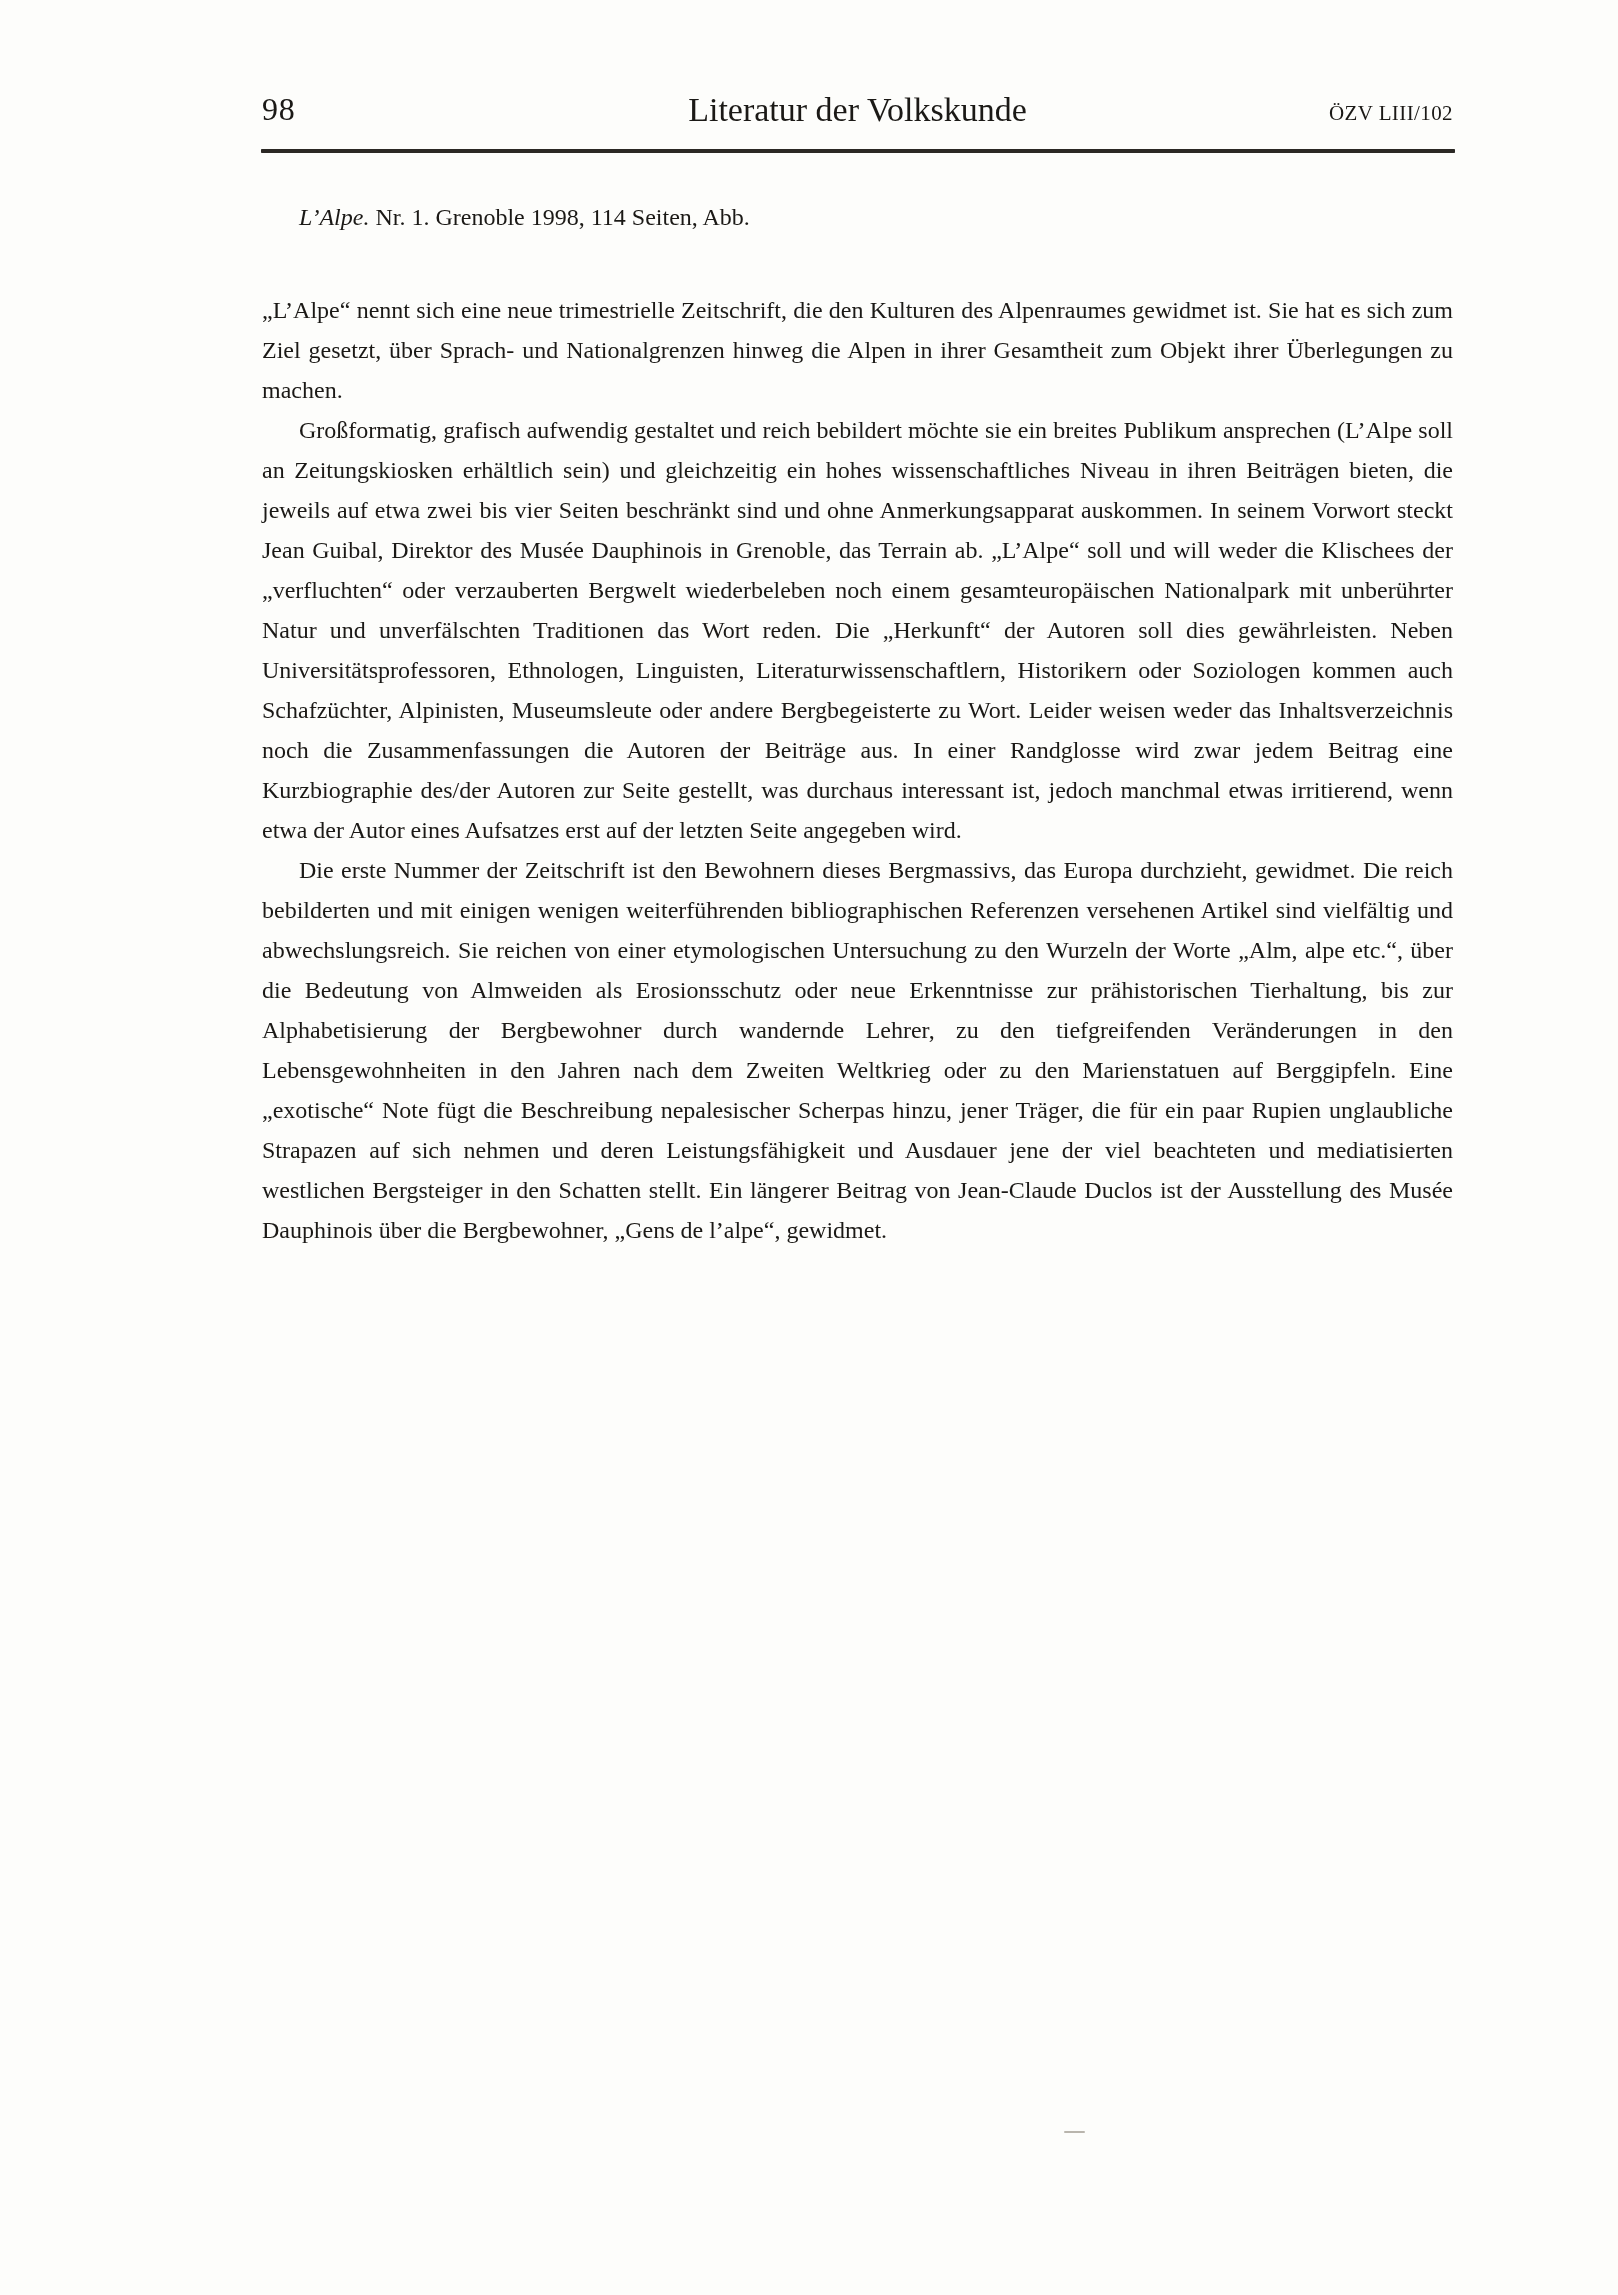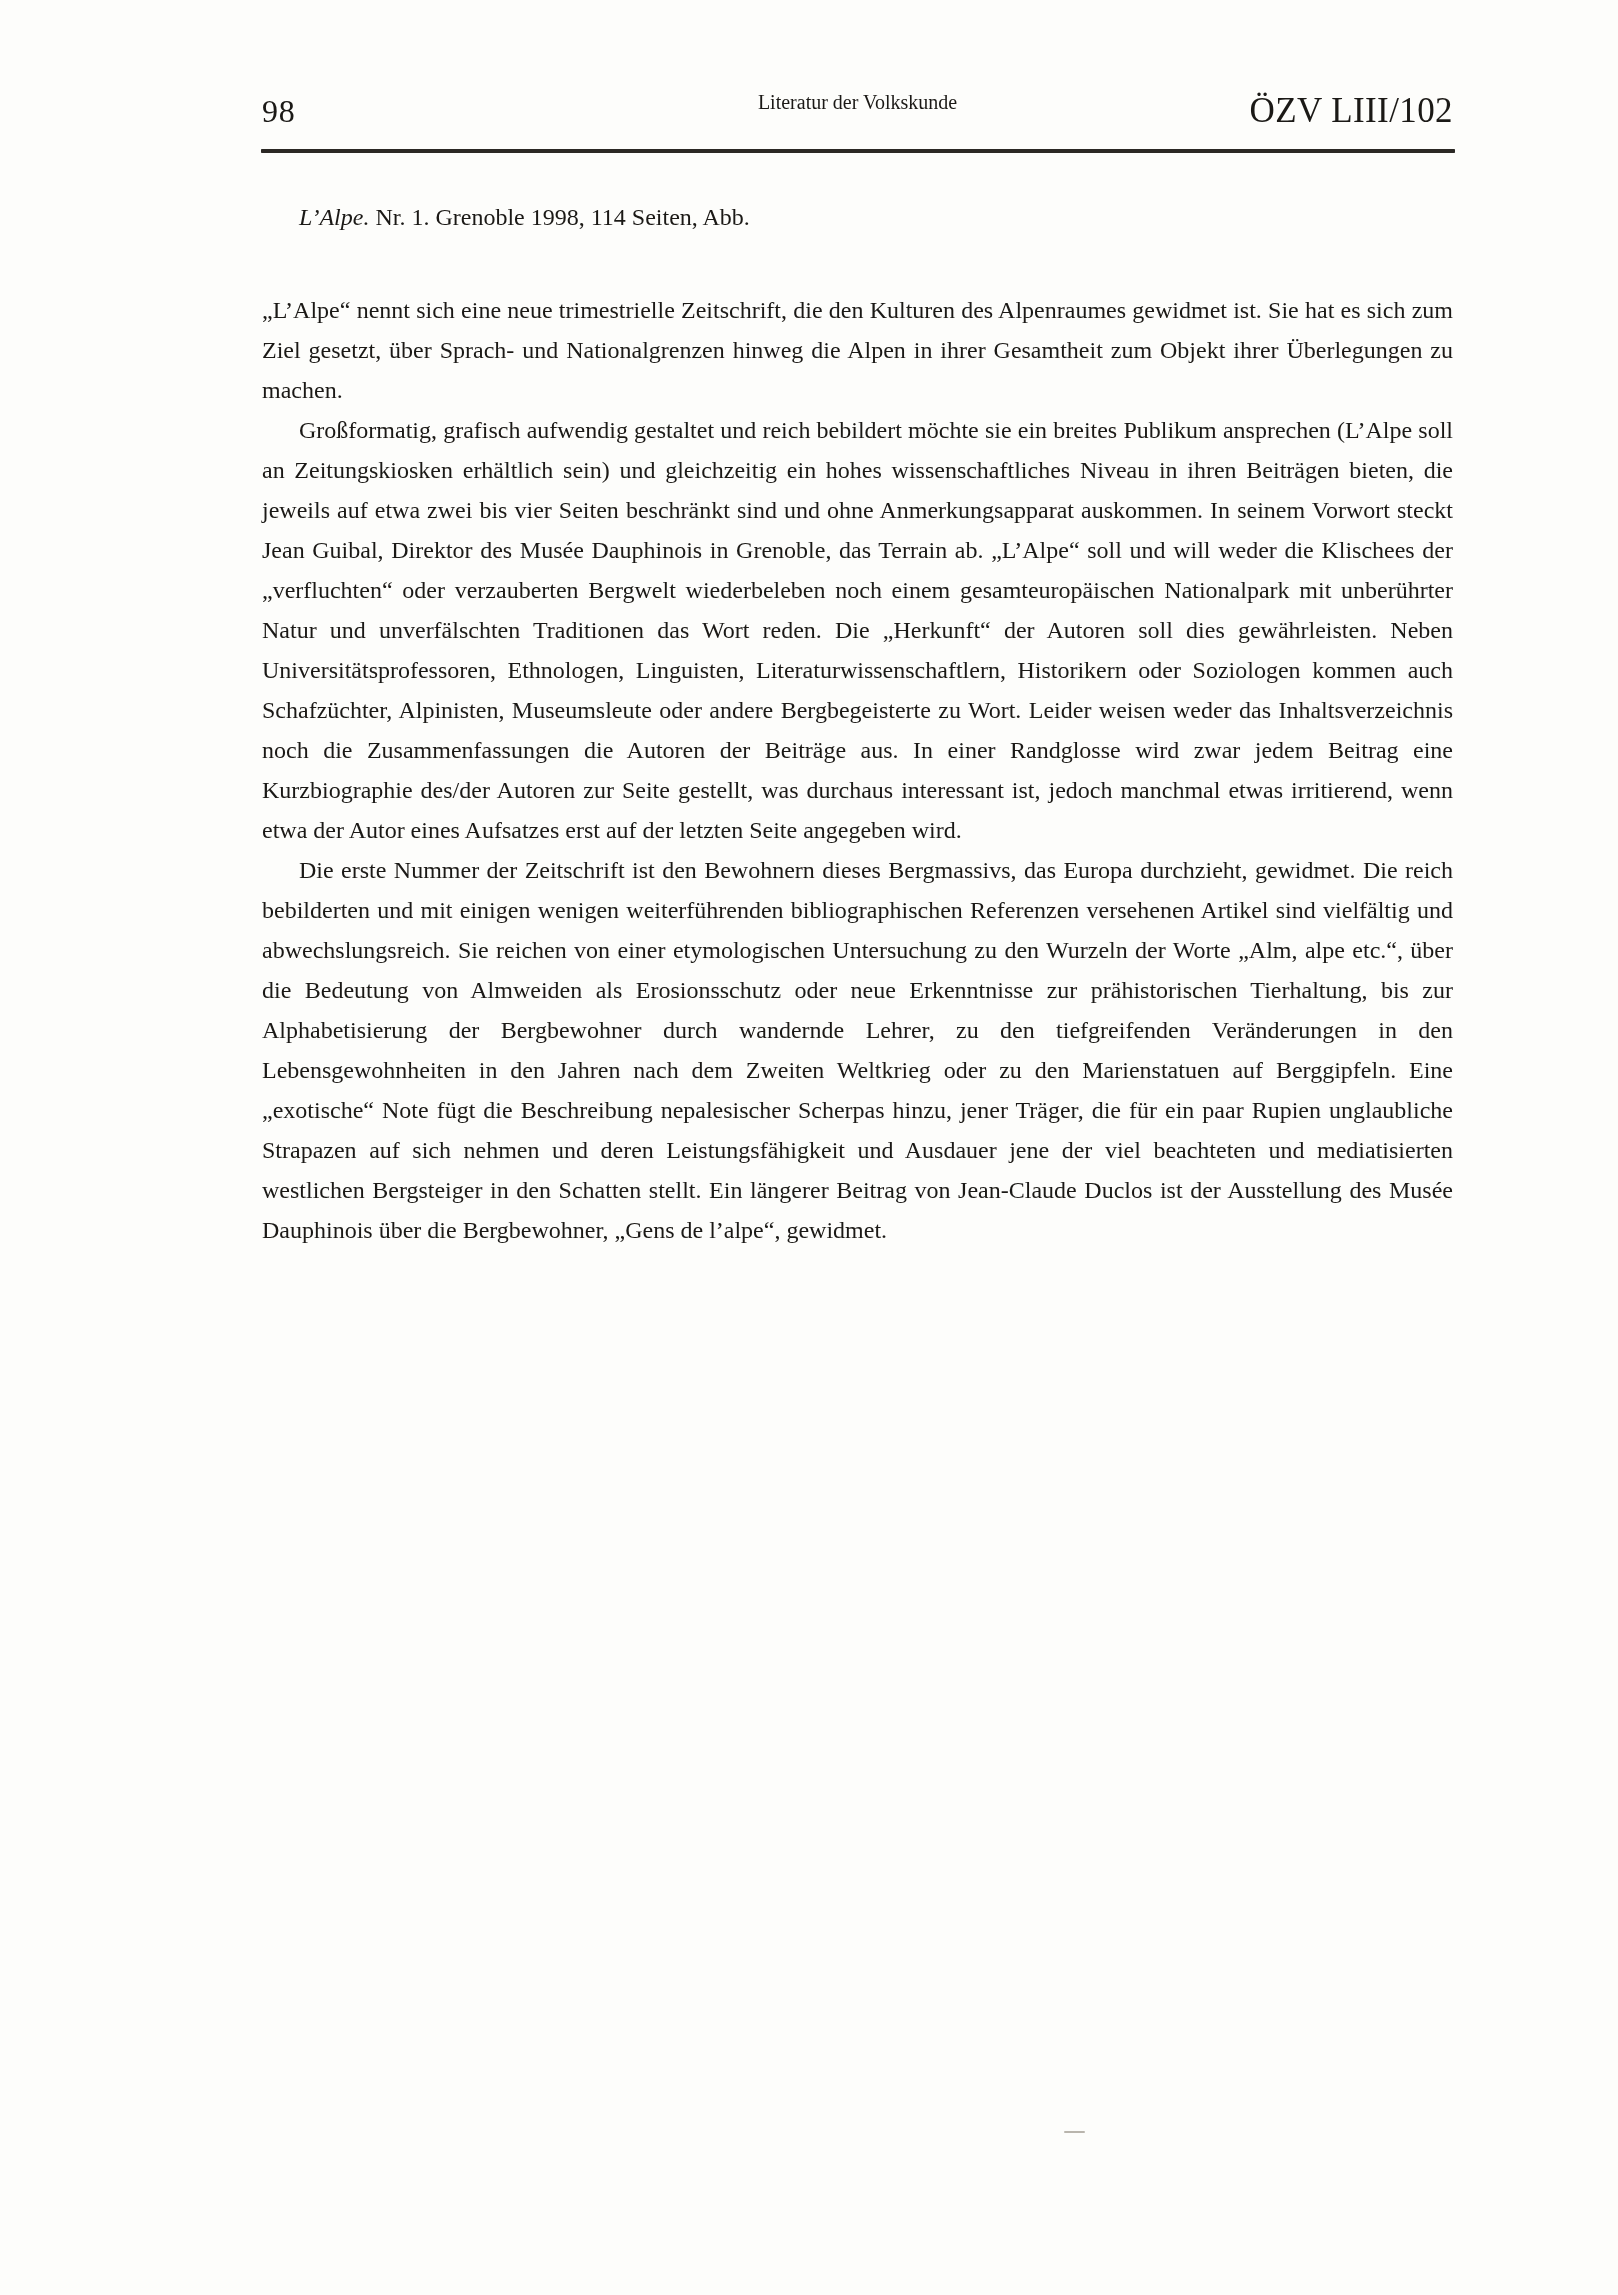--- a/index.html
+++ b/index.html
@@ -30,24 +30,24 @@
     align-items: baseline;
   }
   .page-number {
     font-size: 32px;
     letter-spacing: 0.8px;
   }
   .running-title {
     position: absolute;
     left: 50%;
     transform: translateX(-50%);
-    font-size: 20px;
+    font-size: 34px;
   }
   .journal-ref {
-    font-size: 35px;
+    font-size: 21px;
     letter-spacing: 0.4px;
   }
   .header-rule {
     position: absolute;
     left: 261px;
     right: 163px;
     top: 149px;
     height: 4px;
     background: #2b2824;
     border-radius: 0.8px;

